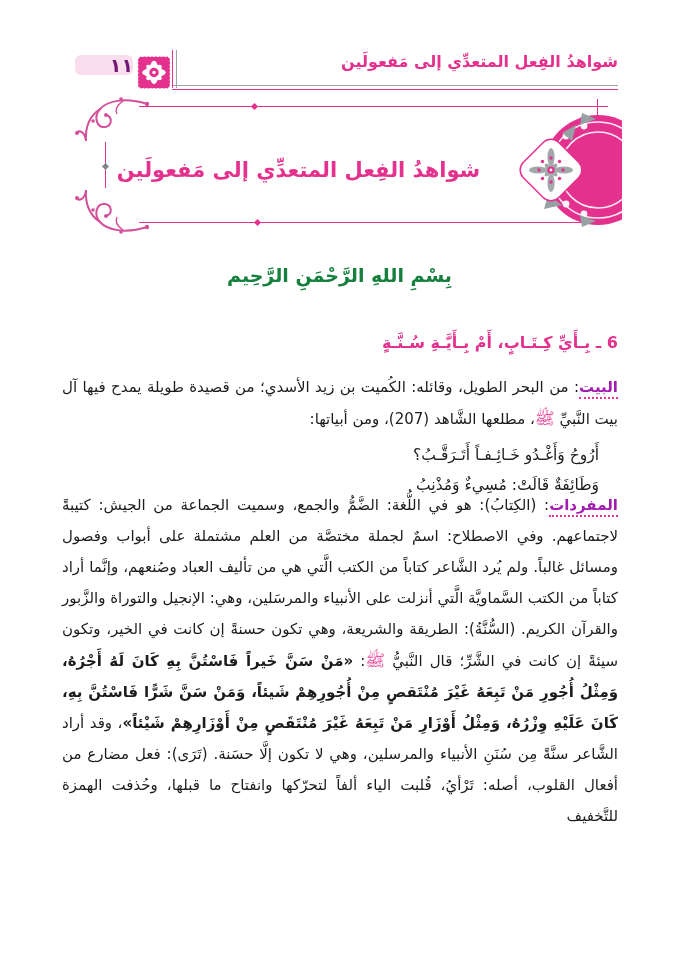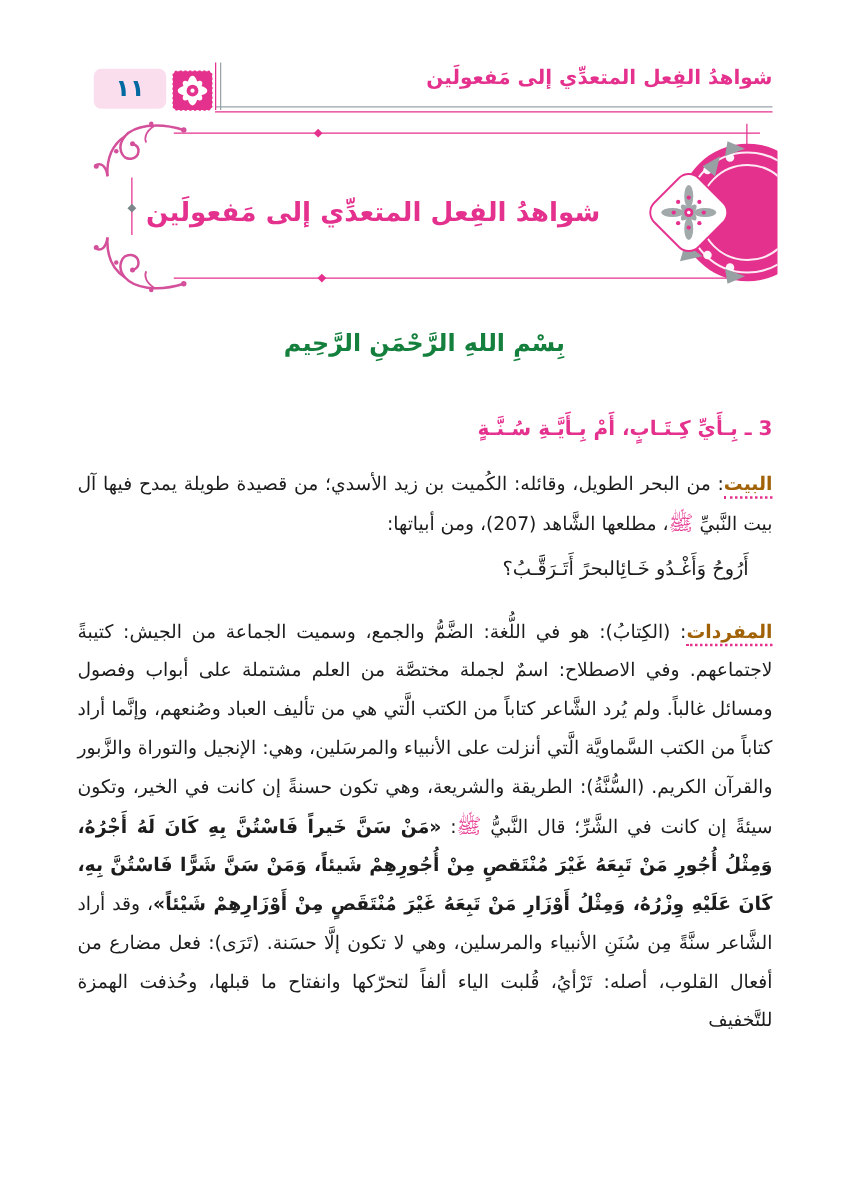--- a/index.html
+++ b/index.html
@@ -9,23 +9,23 @@
     font-family:"DejaVu Sans", sans-serif;
     direction:rtl;
   }
   
   .header{position:absolute;top:50px;left:61px;right:61px;height:50px;}
   .running-title{position:absolute;right:0;top:2px;font-size:16px;font-weight:bold;color:#e5318e;white-space:nowrap;}
   .rule-h{position:absolute;top:35px;left:111px;right:0;height:3px;
           border-top:1.6px solid #9aa4a8;border-bottom:1.6px solid #e5318e;}
   .rule-v{position:absolute;top:0;left:111px;width:3px;height:38px;
           border-left:1.6px solid #e5318e;border-right:1.6px solid #9aa4a8;}
-  .page-num-box{position:absolute;left:14px;top:5px;width:58px;height:32px;background:#fbdeee;
-          border-radius:6px;display:flex;align-items:center;justify-content:center;
-          color:#0369a1;font-size:19px;font-weight:bold;}
+  .page-num-box{position:absolute;left:14px;top:5px;width:58px;height:20px;background:#fbdeee;
+          border-radius:6px;display:flex;align-items:center;
+          color:#701a75;font-size:19px;font-weight:bold;}
   .rosette{position:absolute;left:76px;top:4px;width:34px;height:37px;}
   
   .title-frame{position:absolute;top:106px;left:67px;right:61px;height:128px;}
   .tf-top{position:absolute;top:0;left:72px;right:10px;border-top:1.4px solid #e5318e;}
   .tf-bottom{position:absolute;bottom:11px;left:72px;right:10px;border-top:1.4px solid #e5318e;}
   .tf-tick{position:absolute;right:10px;top:-8px;height:17px;border-left:1.4px solid #e5318e;}
   .tf-left{position:absolute;left:38px;top:36px;bottom:46px;border-left:1.4px solid #e5318e;}
   .dot{position:absolute;width:5px;height:5px;background:#e5318e;transform:rotate(45deg);}
   .dot.gray{background:#7c8689;}
   .flourish{position:absolute;width:78px;height:50px;}
@@ -38,21 +38,21 @@
   .basmala{position:absolute;top:264px;left:0;right:0;text-align:center;
            font-size:19px;font-weight:bold;color:#15803d;}
   .shahid{position:absolute;top:333px;left:64px;right:61px;display:flex;
           justify-content:space-between;color:#e5318e;font-weight:bold;font-size:16px;}
   .para{position:absolute;left:62px;right:61px;font-size:15px;line-height:31px;
         text-align:justify;color:#1c1c1c;}
   .bayt{top:372px;}
   .mufradat{top:490px;}
   .couplets{position:absolute;top:440px;left:78px;right:80px;color:#1c1c1c;}
   .couplet-row{display:flex;justify-content:space-between;font-size:15.5px;line-height:30px;}
-  .seg-label{color:#a16207;font-weight:bold;border-bottom:2px dotted #e5318e;padding-bottom:1px;}
+  .seg-label{color:#a21caf;font-weight:bold;border-bottom:2px dotted #e5318e;padding-bottom:1px;}
   .seg-saw{color:#e5318e;font-size:1.1em;}
   .seg-bold{font-weight:bold;}
   .seg-normal{}
 </style>
 </head>
 <body>
 
 <div class="header">
   <div class="running-title">شواهدُ الفِعل المتعدِّي إلى مَفعولَين</div>
   <div class="rule-h"></div>
@@ -158,26 +158,27 @@
       </g>
     </svg>
   </div>
 
   <div class="tf-title">شواهدُ الفِعل المتعدِّي إلى مَفعولَين</div>
 </div>
 
 <div class="basmala">بِسْمِ اللهِ الرَّحْمَنِ الرَّحِيم</div>
 
 <div class="shahid">
-  <span>3 ـ بِـأَيِّ كِـتَـابٍ، أَمْ بِـأَيَّـةِ سُـنَّـةٍ</span>
+  <span>6 ـ بِـأَيِّ كِـتَـابٍ، أَمْ بِـأَيَّـةِ سُـنَّـةٍ</span>
 </div>
 
 <div class="para bayt"><span class="seg-label">البيت</span><span class="seg-normal">: من البحر الطويل، وقائله: الكُميت بن زيد الأسدي؛ من قصيدة طويلة يمدح فيها آل بيت النَّبيِّ </span><span class="seg-saw">ﷺ</span><span class="seg-normal">، مطلعها الشَّاهد (207)، ومن أبياتها:</span></div>
 
 <div class="couplets">
   <div class="couplet-row">
-    <span>أَرُوحُ وَأَغْـدُو خَـائِالبحرً أَتَـرَقَّـبُ؟</span>
+    <span>أَرُوحُ وَأَغْـدُو خَـائِـفـاً أَتَـرَقَّـبُ؟</span>
   </div>
   <div class="couplet-row">
+    <span>وَطَائِفَةٌ قَالَتْ: مُسِيءٌ وَمُذْنِبُ</span>
   </div>
 </div>
 
 <div class="para mufradat"><span class="seg-label">المفردات</span><span class="seg-normal">: (الكِتابُ): هو في اللُّغة: الضَّمُّ والجمع، وسميت الجماعة من الجيش: كتيبةً لاجتماعهم. وفي الاصطلاح: اسمٌ لجملة مختصَّة من العلم مشتملة على أبواب وفصول ومسائل غالباً. ولم يُرد الشَّاعر كتاباً من الكتب الَّتي هي من تأليف العباد وصُنعهم، وإنَّما أراد كتاباً من الكتب السَّماويَّة الَّتي أنزلت على الأنبياء والمرسَلين، وهي: الإنجيل والتوراة والزَّبور والقرآن الكريم. (السُّنَّةُ): الطريقة والشريعة، وهي تكون حسنةً إن كانت في الخير، وتكون سيئةً إن كانت في الشَّرِّ؛ قال النَّبيُّ </span><span class="seg-saw">ﷺ</span><span class="seg-normal">: </span><span class="seg-bold">«مَنْ سَنَّ خَيراً فَاسْتُنَّ بِهِ كَانَ لَهُ أَجْرُهُ، وَمِثْلُ أُجُورِ مَنْ تَبِعَهُ غَيْرَ مُنْتَقصٍ مِنْ أُجُورِهِمْ شَيئاً، وَمَنْ سَنَّ شَرًّا فَاسْتُنَّ بِهِ، كَانَ عَلَيْهِ وِزْرُهُ، وَمِثْلُ أَوْزَارِ مَنْ تَبِعَهُ غَيْرَ مُنْتَقَصٍ مِنْ أَوْزَارِهِمْ شَيْئاً»</span><span class="seg-normal">، وقد أراد الشَّاعر سنَّةً مِن سُنَنِ الأنبياء والمرسلين، وهي لا تكون إلَّا حسَنة. (تَرَى): فعل مضارع من أفعال القلوب، أصله: تَرْأيُ، قُلبت الياء ألفاً لتحرّكها وانفتاح ما قبلها، وحُذفت الهمزة للتَّخفيف</span></div>
 
 </body></html>

